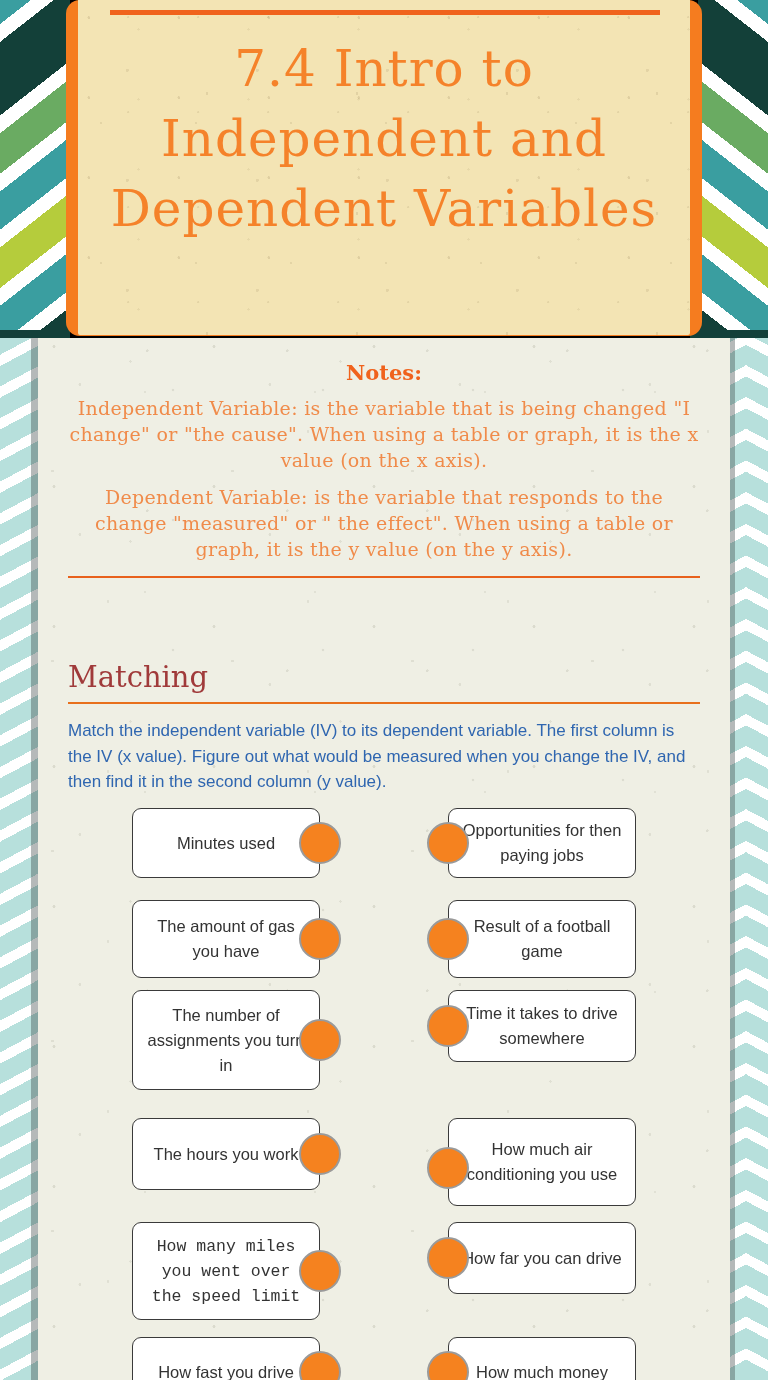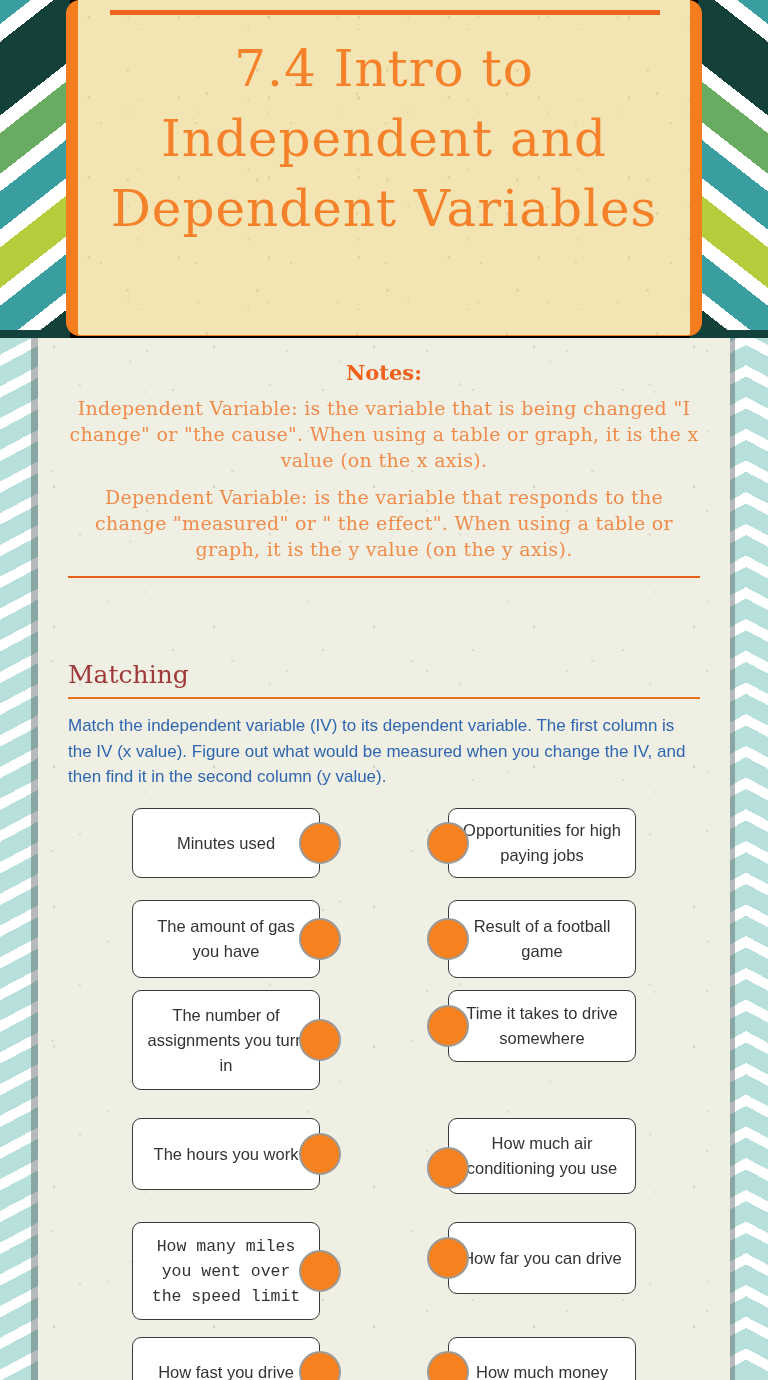--- a/index.html
+++ b/index.html
@@ -246,21 +246,21 @@
 
   
   .matching-wrap {
     position: absolute;
     left: 30px;
     top: 322px;
     width: 632px;
   }
   .matching-heading {
     font-family: "DejaVu Serif", serif;
-    font-size: 25px;
+    font-size: 29px;
     color: #a03a3a;
     margin: 0 0 8px 0;
   }
   .matching-rule {
     width: 632px;
     height: 2px;
     background: #e8701c;
     margin-bottom: 14px;
   }
   .matching-instructions {
@@ -356,39 +356,39 @@
       <div class="matching-rule"></div>
       <p class="matching-instructions">Match the independent variable (IV) to its dependent variable.  The first column is the IV (x value).  Figure out what would be measured when you change the IV, and then find it in the second column (y value).</p>
     </div>
 
   </div>
 
   <div class="match-area">
       <div class="match-row" style="top: 8px; height: 70px; padding-left: 44px;">
         <div class="card left" style="height: 70px; top: 0px;">Minutes used</div>
         <div class="dot" style="left: 261px; top: 14px;"></div>
-        <div class="card right" style="height: 70px; top: 0px;">Opportunities for high paying jobs</div>
+        <div class="card right" style="height: 70px; top: 0px;">Opportunities for then paying jobs</div>
         <div class="dot" style="left: 389px; top: 14px;"></div>
       </div>
       <div class="match-row" style="top: 100px; height: 78px;">
         <div class="card left" style="height: 78px; top: 0px;">The amount of gas you have</div>
         <div class="dot" style="left: 261px; top: 18px;"></div>
         <div class="card right" style="height: 78px; top: 0px;">Result of a football game</div>
         <div class="dot" style="left: 389px; top: 18px;"></div>
       </div>
       <div class="match-row" style="top: 190px; height: 100px;">
         <div class="card left" style="height: 100px; top: 0px;">The number of assignments you turn in</div>
         <div class="dot" style="left: 261px; top: 29px;"></div>
         <div class="card right" style="height: 72px; top: 0px;">Time it takes to drive somewhere</div>
         <div class="dot" style="left: 389px; top: 15px;"></div>
       </div>
       <div class="match-row" style="top: 318px; height: 100px;">
         <div class="card left" style="height: 72px; top: 0px;">The hours you work</div>
         <div class="dot" style="left: 261px; top: 15px;"></div>
-        <div class="card right" style="height: 76px; top: 0px;">How much air conditioning you use</div>
+        <div class="card right" style="height: 88px; top: 0px;">How much air conditioning you use</div>
         <div class="dot" style="left: 389px; top: 29px;"></div>
       </div>
       <div class="match-row" style="top: 422px; height: 98px;">
         <div class="card left" style="height: 98px; top: 0px; font-family: Liberation Mono, monospace;">How many miles you went over the speed limit</div>
         <div class="dot" style="left: 261px; top: 28px;"></div>
         <div class="card right" style="height: 72px; top: 0px;">How far you can drive</div>
         <div class="dot" style="left: 389px; top: 15px;"></div>
       </div>
       <div class="match-row" style="top: 537px; height: 70px;">
         <div class="card left" style="height: 70px; top: 0px;">How fast you drive</div>

